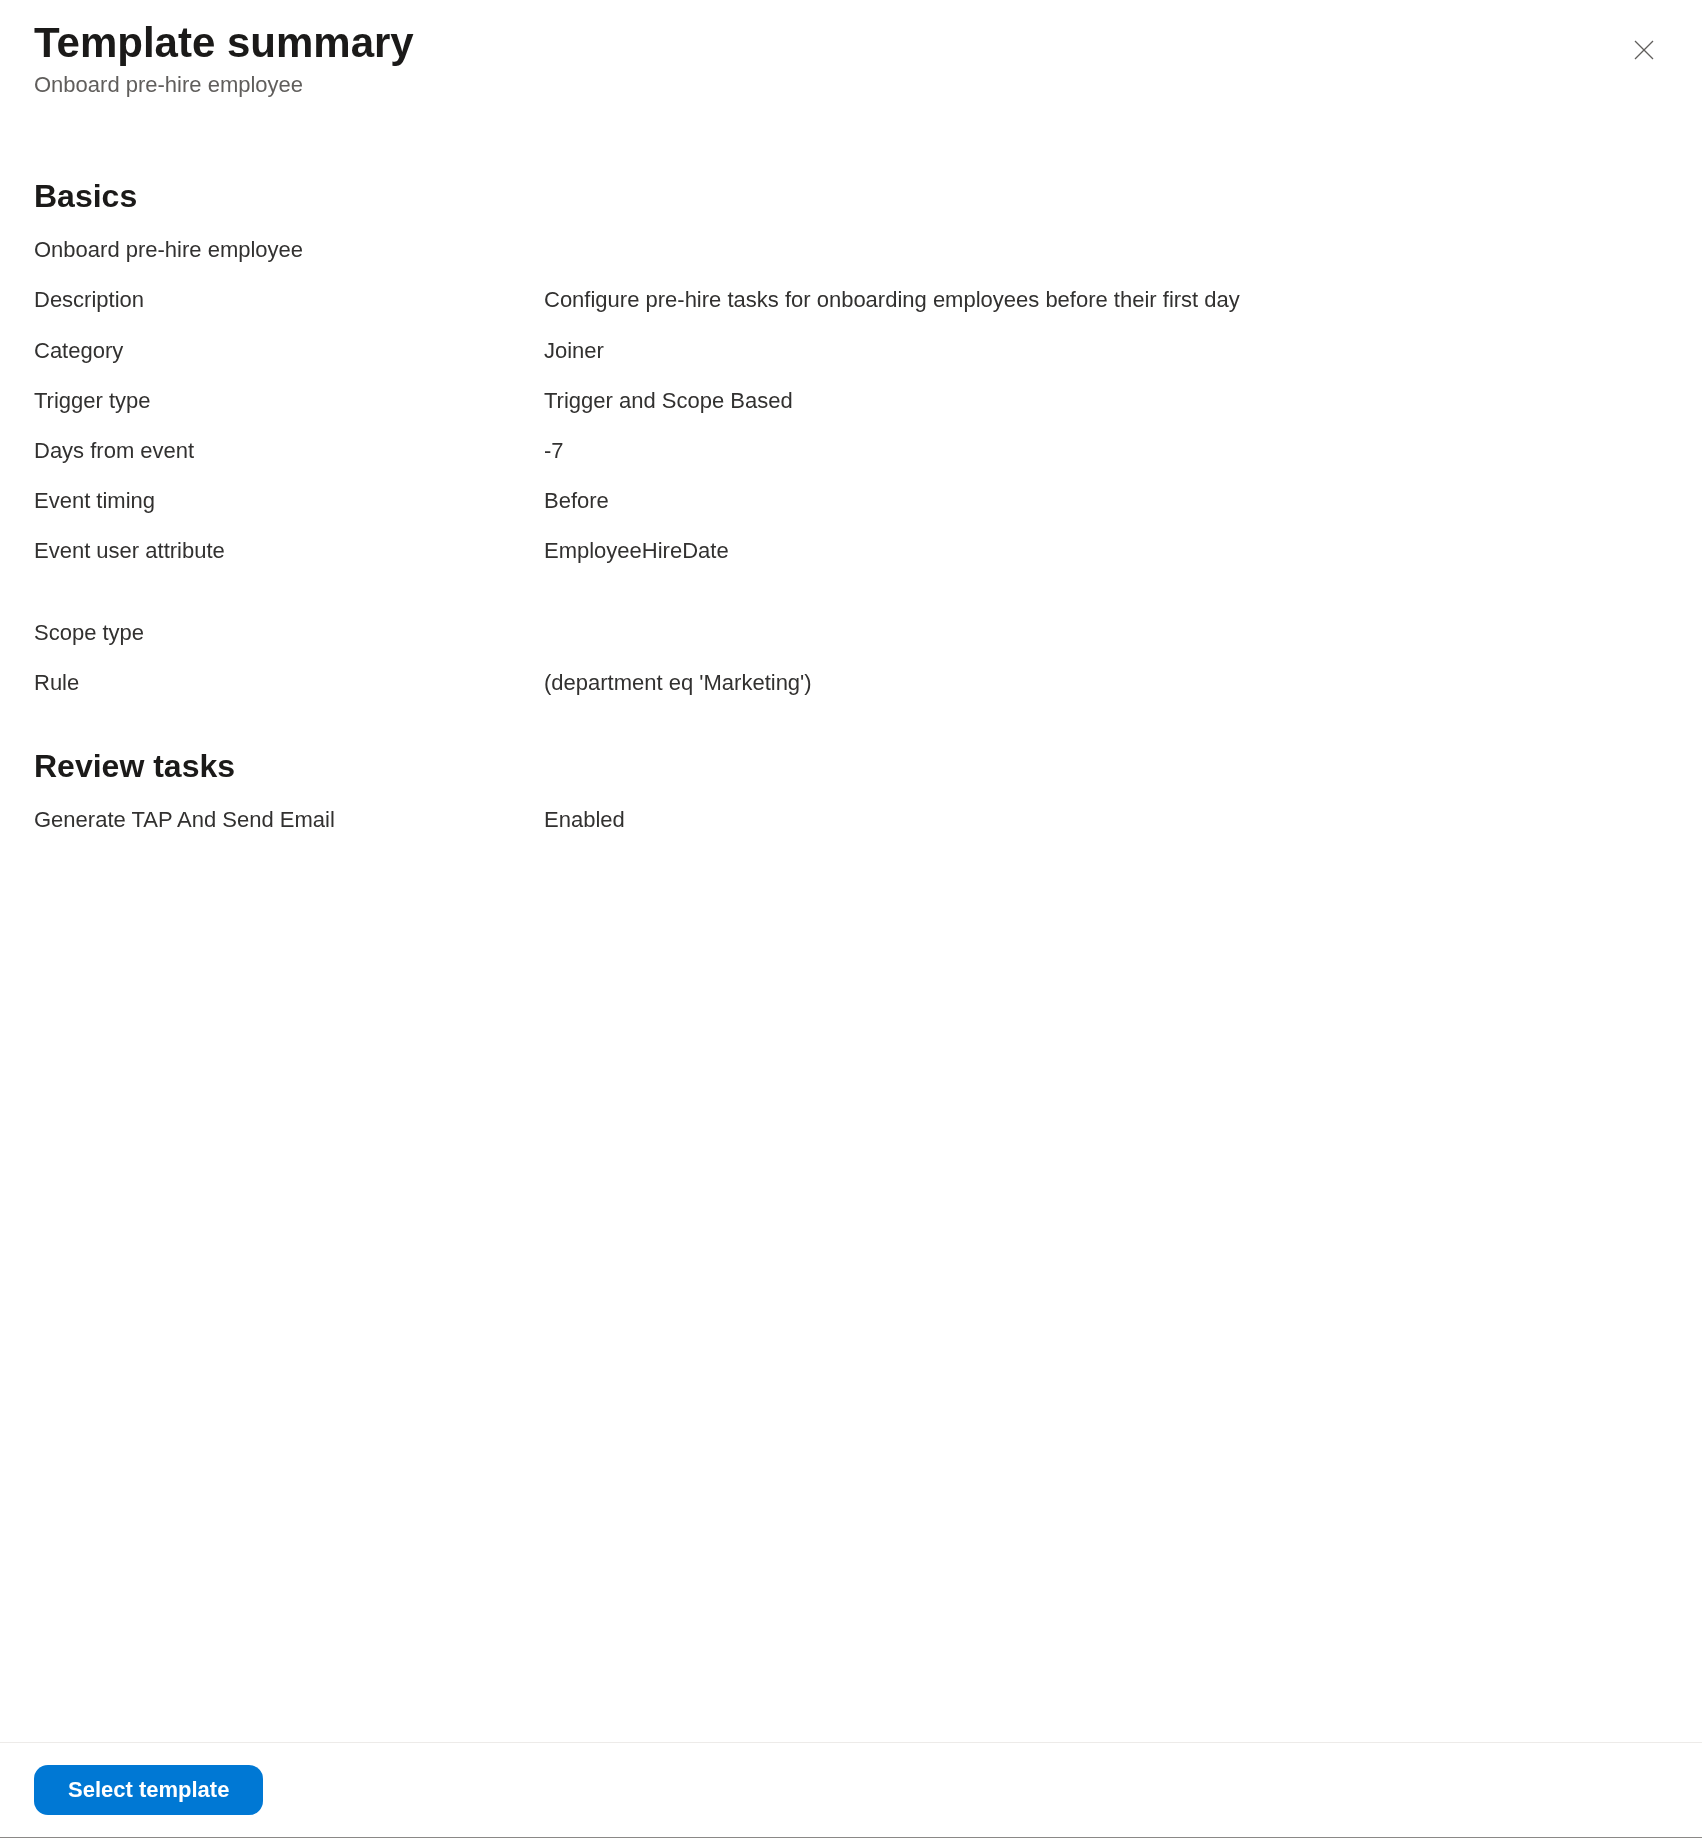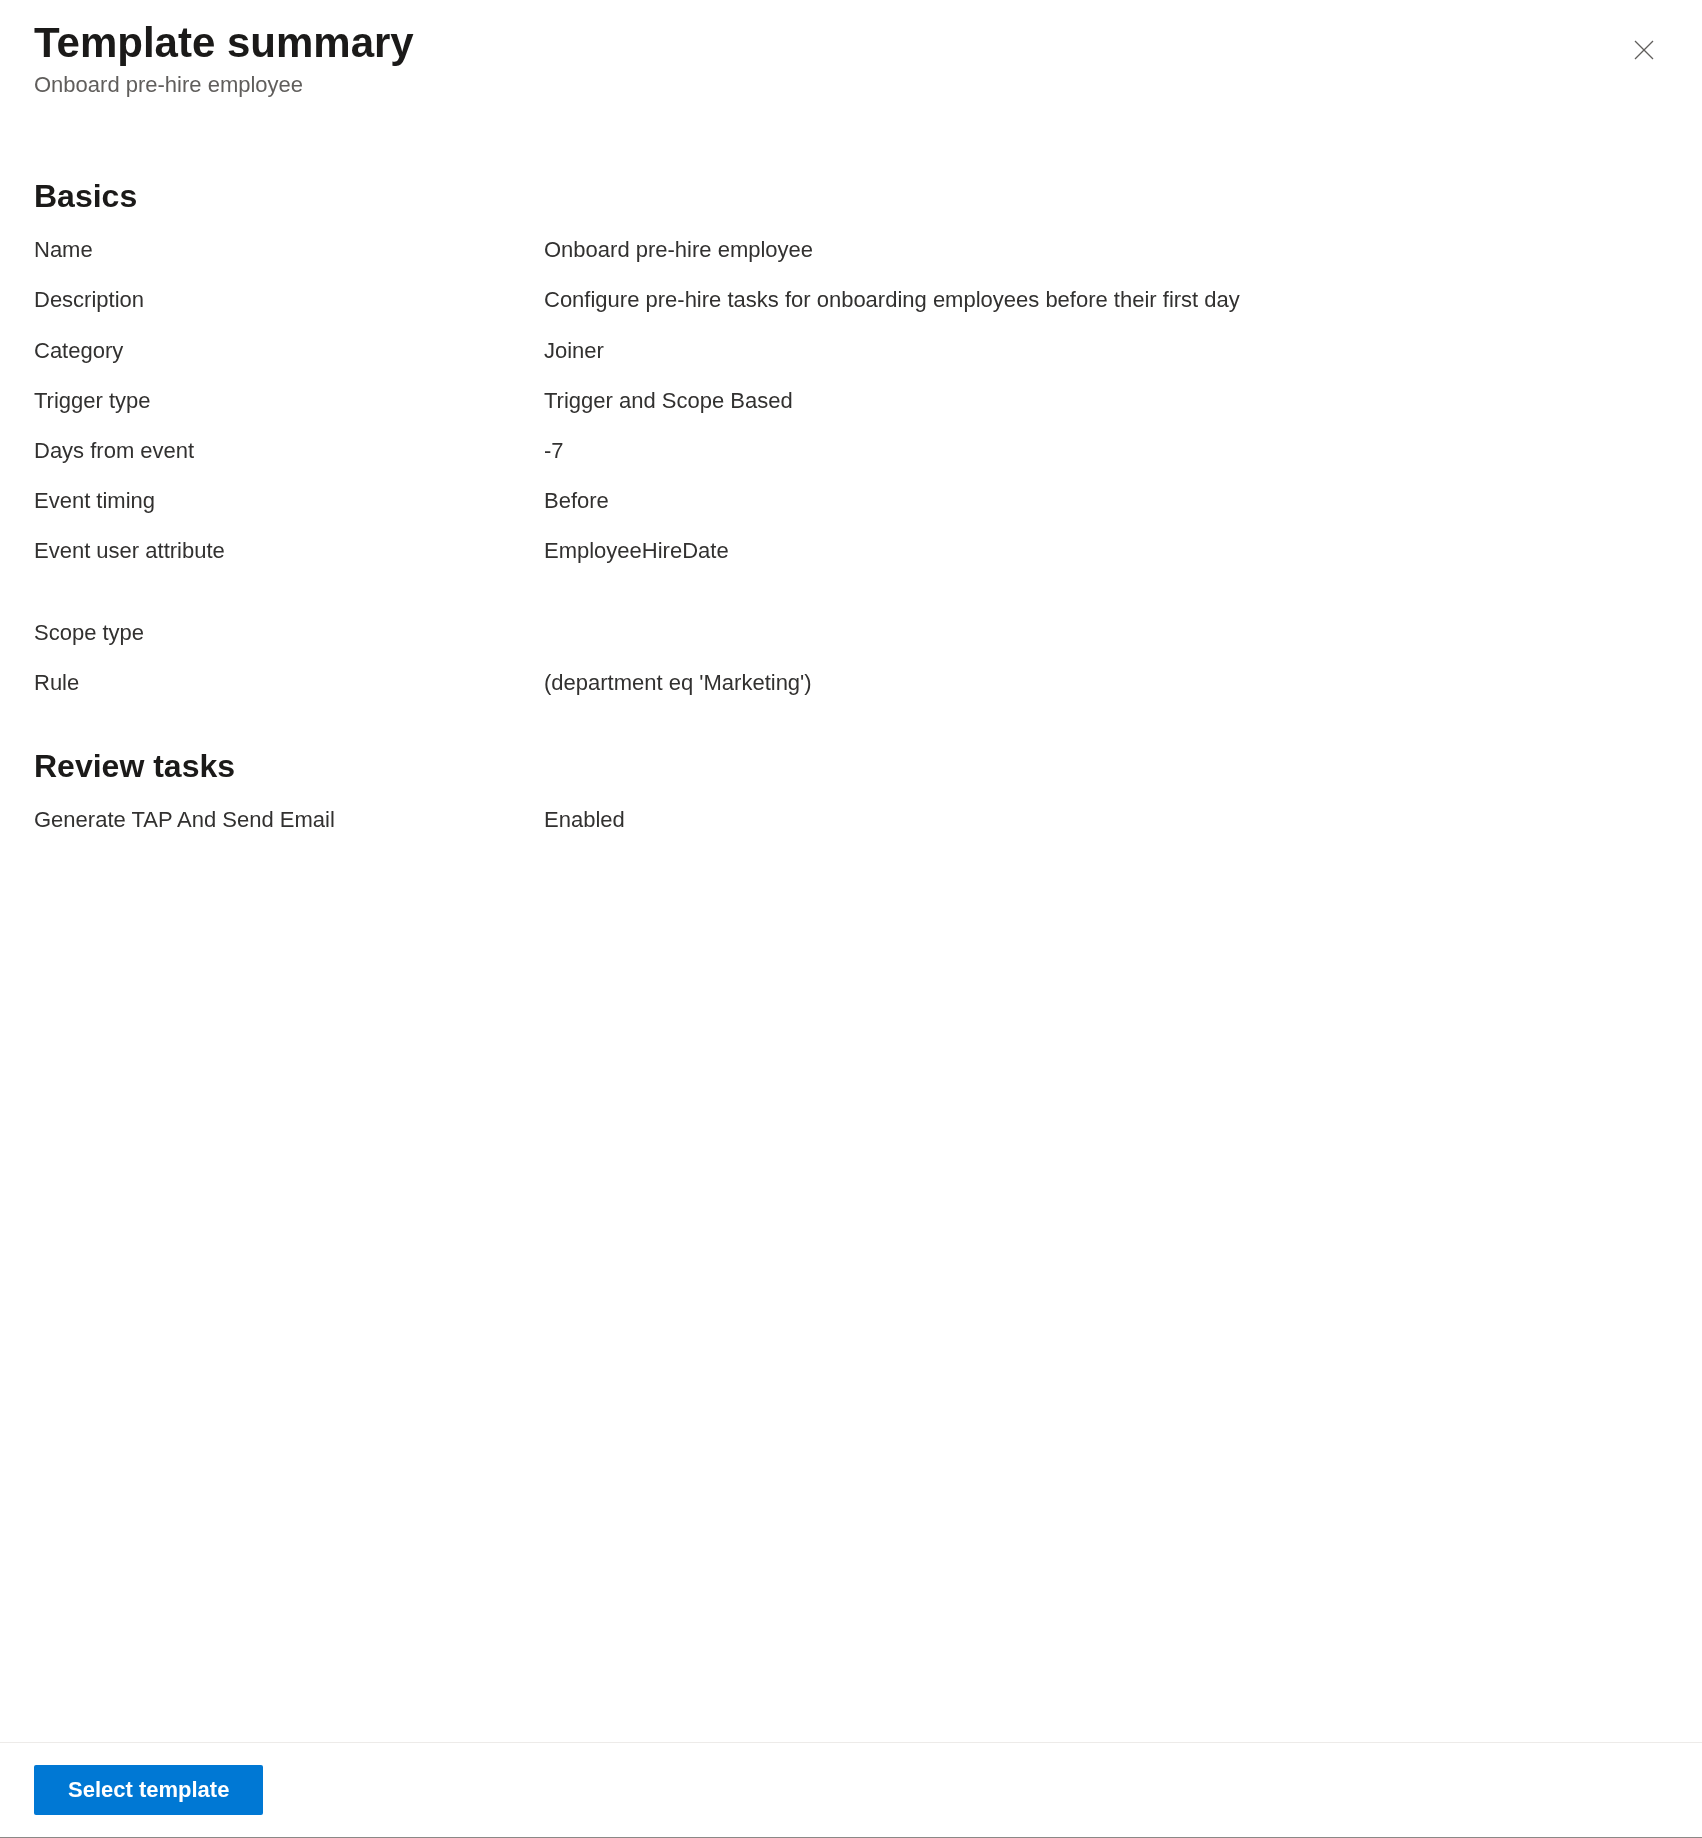--- a/index.html
+++ b/index.html
@@ -106,21 +106,21 @@
     }
     .primary-btn {
       background: #0078d4;
       color: #ffffff;
       border: none;
       font-size: 22px;
       font-weight: 600;
       padding: 12px 34px;
       cursor: pointer;
       font-family: inherit;
-      border-radius: 2px;
+      border-radius: 14px;
     }
   </style>
 </head>
 <body>
 
 <div class="panel">
 
   <div class="header">
     <div class="header-text">
       <h1 class="title">Template summary</h1>
@@ -135,21 +135,20 @@
       </span>
     </button>
   </div>
 
   <div class="content">
 
     <div class="section">
       <h2 class="section-title">Basics</h2>
 
       <div class="row">
-        <div class="label-col">Name</div>
         <div class="value-col">Onboard pre-hire employee</div>
       </div>
       <div class="row">
         <div class="label-col">Description</div>
         <div class="value-col">Configure pre-hire tasks for onboarding employees before their first day</div>
       </div>
       <div class="row">
         <div class="label-col">Category</div>
         <div class="value-col">Joiner</div>
       </div>

